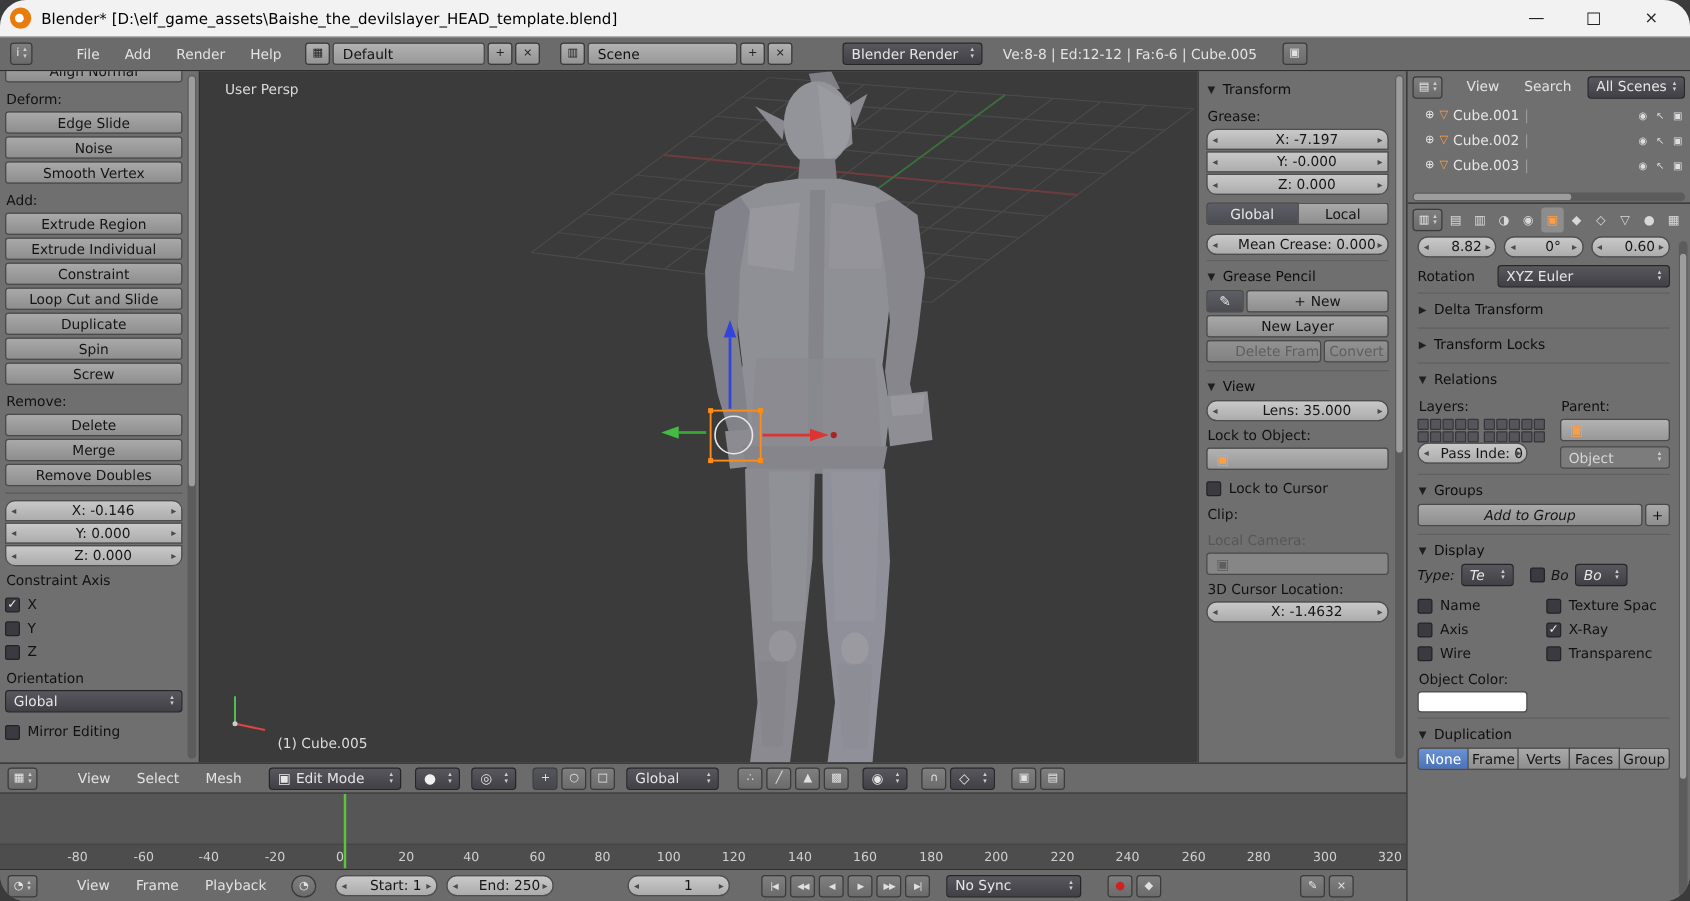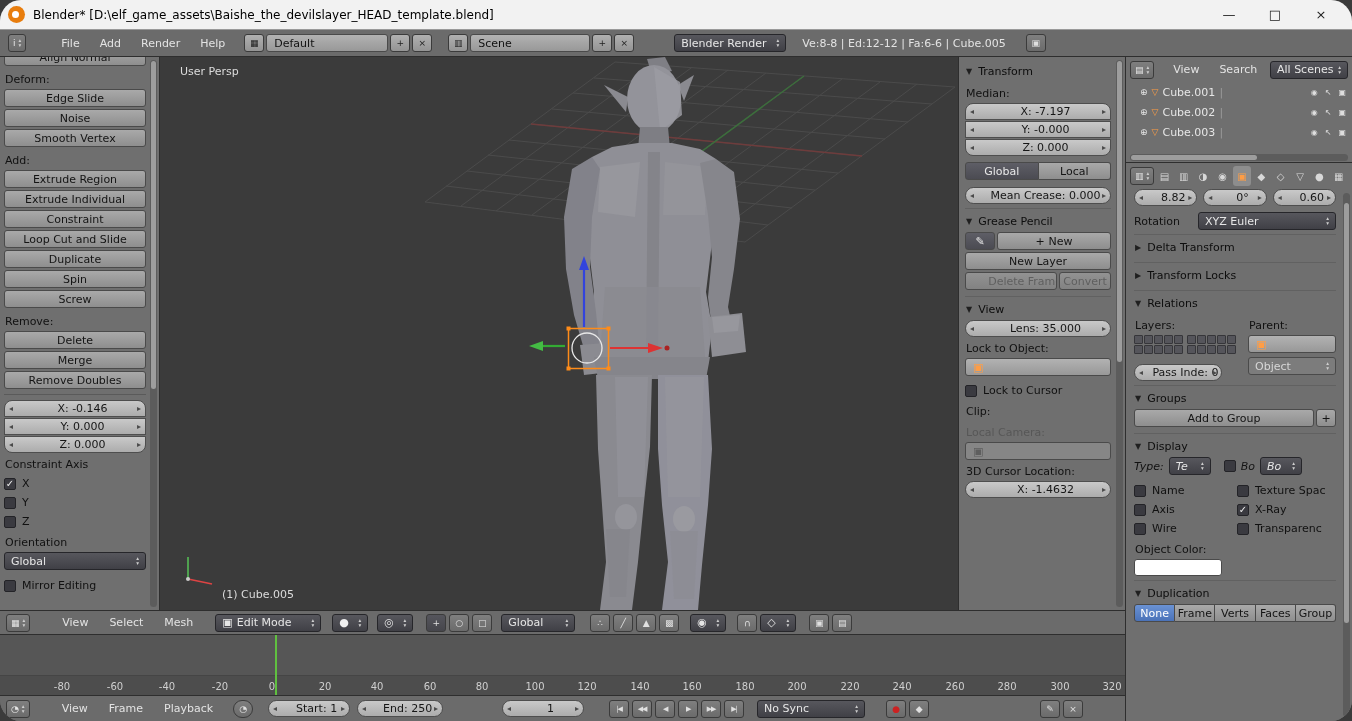--- a/index.html
+++ b/index.html
@@ -302,21 +302,21 @@
     <div class="vp-label" style="left:20px;top:8px;">User Persp</div>
     <div class="vp-label" style="left:62px;top:531px;">(1) Cube.005</div>
   </div>
 
   <div class="abs npanel">
     <div class="np-inner">
       <div class="ptitle first">
           <span class="tri">▼</span>
           <span>Transform</span>
         </div>
-      <div class="plabel">Median:</div>
+      <div class="plabel">Grease:</div>
       <div class="stack">
         <div class="pill">X: -7.197</div>
         <div class="pill">Y: -0.000</div>
         <div class="pill">Z: 0.000</div>
       </div>
       <div class="segrow" style="margin-top:6px;">
         <div class="seg pressed">Global</div>
         <div class="seg">Local</div>
       </div>
       <div class="pill" style="margin-top:7px;">Mean Crease: 0.000</div>
@@ -478,38 +478,38 @@
                   <div></div>
                   <div></div>
                   <div></div>
                   <div></div>
                   <div></div>
                   <div></div>
                   <div></div>
                   <div></div>
                 </div>
             </div>
-            <div class="pill" style="width:88px;margin-top:10px;">Pass Inde: 0</div>
+            <div class="pill" style="width:88px;">Pass Inde: 0</div>
           </div>
           <div style="width:88px;">
             <div class="plabel">Parent:</div>
             <div class="fieldl">
                 <span class="ic orange">▣</span>
               </div>
             <div class="dd" style="margin-top:4px;background:#7c7c7c;color:#d7d7d7;border-color:#4a4a4a;">
                 <span>Object</span>
               </div>
           </div>
         </div>
         <div class="ptitle">
             <span class="tri">▼</span>
             <span>Groups</span>
           </div>
         <div style="display:flex;gap:2px;">
-          <div class="btn" style="flex:1;">Add to Group</div>
+          <div class="btn" style="flex:1;font-style:italic;">Add to Group</div>
           <div class="btn" style="width:20px;flex:none;">
               <span class="ic">+</span>
             </div>
         </div>
         <div class="ptitle">
             <span class="tri">▼</span>
             <span>Display</span>
           </div>
         <div style="display:flex;align-items:center;gap:5px;font-style:italic;">
           <span class="plabel" style="padding:0;">Type:</span>

